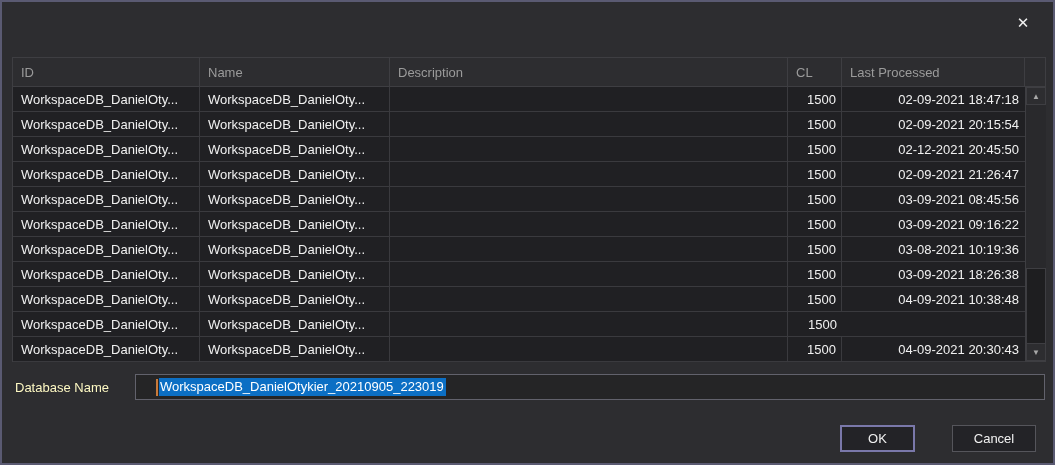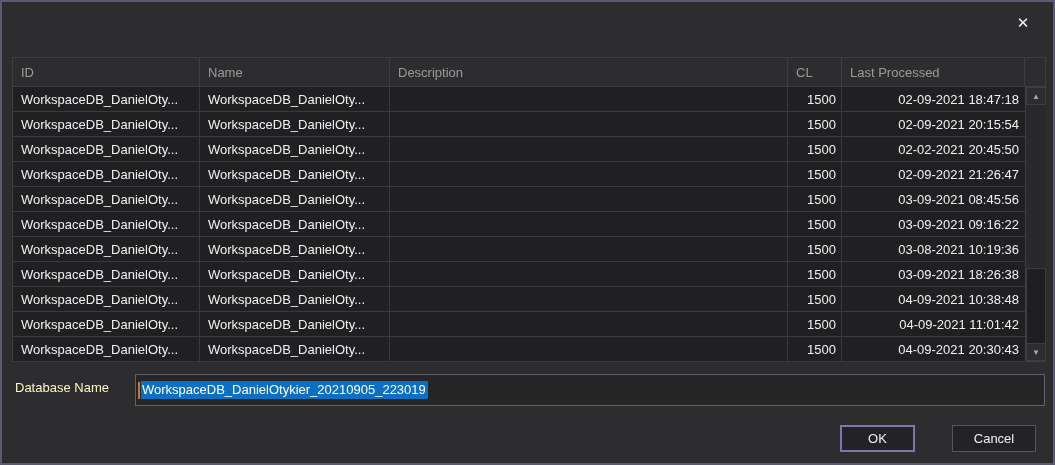--- a/index.html
+++ b/index.html
@@ -86,24 +86,24 @@
     top:181px; height:76px;
     background:#1e1e20; border:1px solid #3e3e42;
   }
   
   .db-label {
     position:absolute; left:13px; top:378px;
     font-size:13px; color:#fef9c3; white-space:nowrap;
   }
   .db-input {
     position:absolute; left:133px; top:372px;
-    width:910px; height:32px;
+    width:910px; height:26px;
     background:#252526; border:1px solid #62626c;
     display:flex; align-items:center;
-    padding-left:2px;
+    padding-left:20px;
     font-size:13px;
   }
   .text-caret {
     width:2px; height:17px; background:#c87a3a;
     flex:0 0 2px; margin-right:1px;
   }
   .sel-text {
     background:#0c6fc4; color:#ffffff;
     padding:1px 2px 2px 1px;
     white-space:nowrap;
@@ -157,21 +157,21 @@
     <div class="td c-desc"></div>
     <div class="td c-cl">1500</div>
     <div class="td c-last">02-09-2021 20:15:54</div>
   </div>
 
   <div class="row">
     <div class="td c-id">WorkspaceDB_DanielOty...</div>
     <div class="td c-name">WorkspaceDB_DanielOty...</div>
     <div class="td c-desc"></div>
     <div class="td c-cl">1500</div>
-    <div class="td c-last">02-02-2021 20:45:50</div>
+    <div class="td c-last">02-12-2021 20:45:50</div>
   </div>
 
   <div class="row">
     <div class="td c-id">WorkspaceDB_DanielOty...</div>
     <div class="td c-name">WorkspaceDB_DanielOty...</div>
     <div class="td c-desc"></div>
     <div class="td c-cl">1500</div>
     <div class="td c-last">02-09-2021 21:26:47</div>
   </div>
 
@@ -213,21 +213,20 @@
     <div class="td c-desc"></div>
     <div class="td c-cl">1500</div>
     <div class="td c-last">04-09-2021 10:38:48</div>
   </div>
 
   <div class="row">
     <div class="td c-id">WorkspaceDB_DanielOty...</div>
     <div class="td c-name">WorkspaceDB_DanielOty...</div>
     <div class="td c-desc"></div>
     <div class="td c-cl">1500</div>
-    <div class="td c-last">04-09-2021 11:01:42</div>
   </div>
 
   <div class="row">
     <div class="td c-id">WorkspaceDB_DanielOty...</div>
     <div class="td c-name">WorkspaceDB_DanielOty...</div>
     <div class="td c-desc"></div>
     <div class="td c-cl">1500</div>
     <div class="td c-last">04-09-2021 20:30:43</div>
   </div>
 </div>

